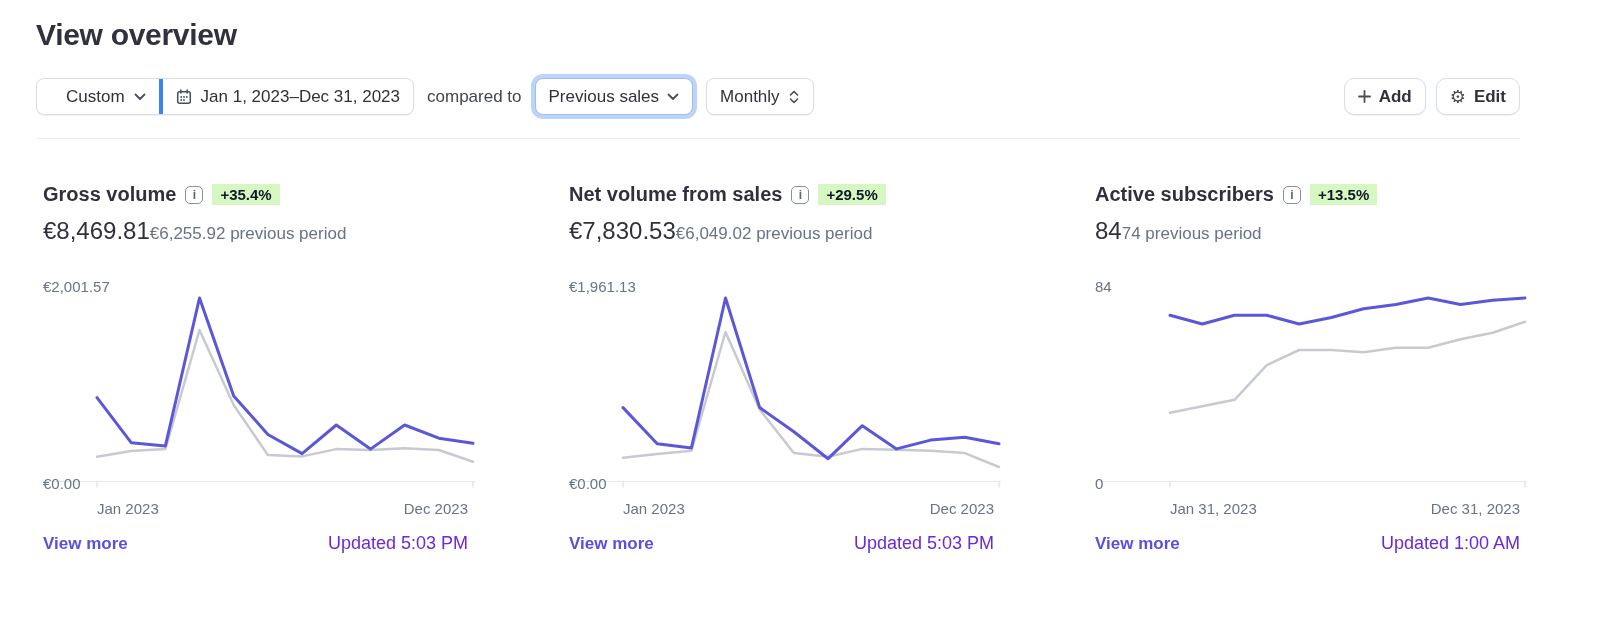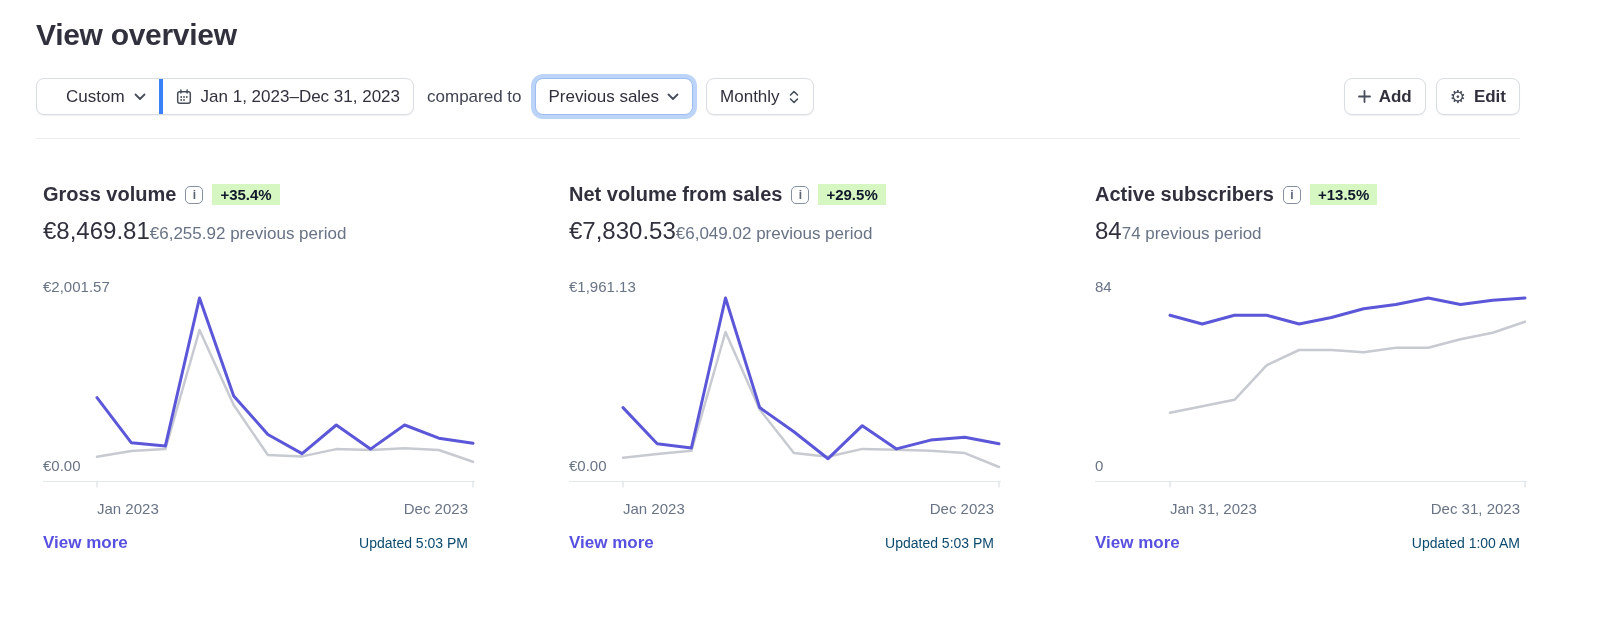--- a/index.html
+++ b/index.html
@@ -25,21 +25,21 @@
   .btn, .seg-group {
     background:#fff; border:1px solid #d8dee4; border-radius:8px;
     box-shadow:0 1px 1px rgba(0,0,0,.06);
   }
   .btn {
     display:inline-flex; align-items:center; gap:8px;
     height:37px; padding:0 13px;
     font-family:inherit; font-size:17px; font-weight:500; color:#30313d;
     cursor:pointer;
   }
-  .btn.semibold { font-weight:600; }
+  .btn.semibold { font-weight:600;border-radius:10px; }
   .btn.focused {
     border-color:#9dbdf2;
     box-shadow:0 0 0 4px #bcd4f7;
   }
   .seg-group { display:inline-flex; align-items:center; overflow:hidden;padding-left:16px; }
   .seg {
     display:inline-flex; align-items:center; gap:9px;
     height:35px; padding:0 13px; background:transparent; border:none;
     font-family:inherit; font-size:17px; font-weight:500; color:#30313d; cursor:pointer;
   }
@@ -70,27 +70,27 @@
   }
 
   .vals { display:flex; align-items:baseline; margin-top:11px; }
   .metric-value { font-size:24px; color:#30313d; }
   .prev-value { font-size:17px; color:#687385; }
 
   .chart { position:relative; height:212px; margin-top:37px; }
   .chart-svg { position:absolute; inset:0; width:100%; height:100%; display:block; overflow:visible; }
   .ymax-label, .ymin-label { position:absolute; left:0; font-size:15px; color:#687385; background:transparent; }
   .ymax-label { top:-4px; }
-  .ymin-label { bottom:20px; }
+  .ymin-label { bottom:2px; }
 
   .xlabels { display:flex; justify-content:space-between; font-size:15px; color:#687385; margin-top:6px; }
 
   .card-foot { display:flex; justify-content:space-between; align-items:center; margin-top:16px; }
   .view-more { color:#5851df; font-size:17px; font-weight:600; text-decoration:none; cursor:pointer; }
-  .updated { color:#0c4a6e; font-size:14px; }
+  .updated { color:#6d28d9; font-size:18px; }
 </style>
 </head>
 <body>
 
 <div class="page">
 
   <h1 class="page-title">View overview</h1>
 
   <div class="toolbar">
     <div class="toolbar-left">

